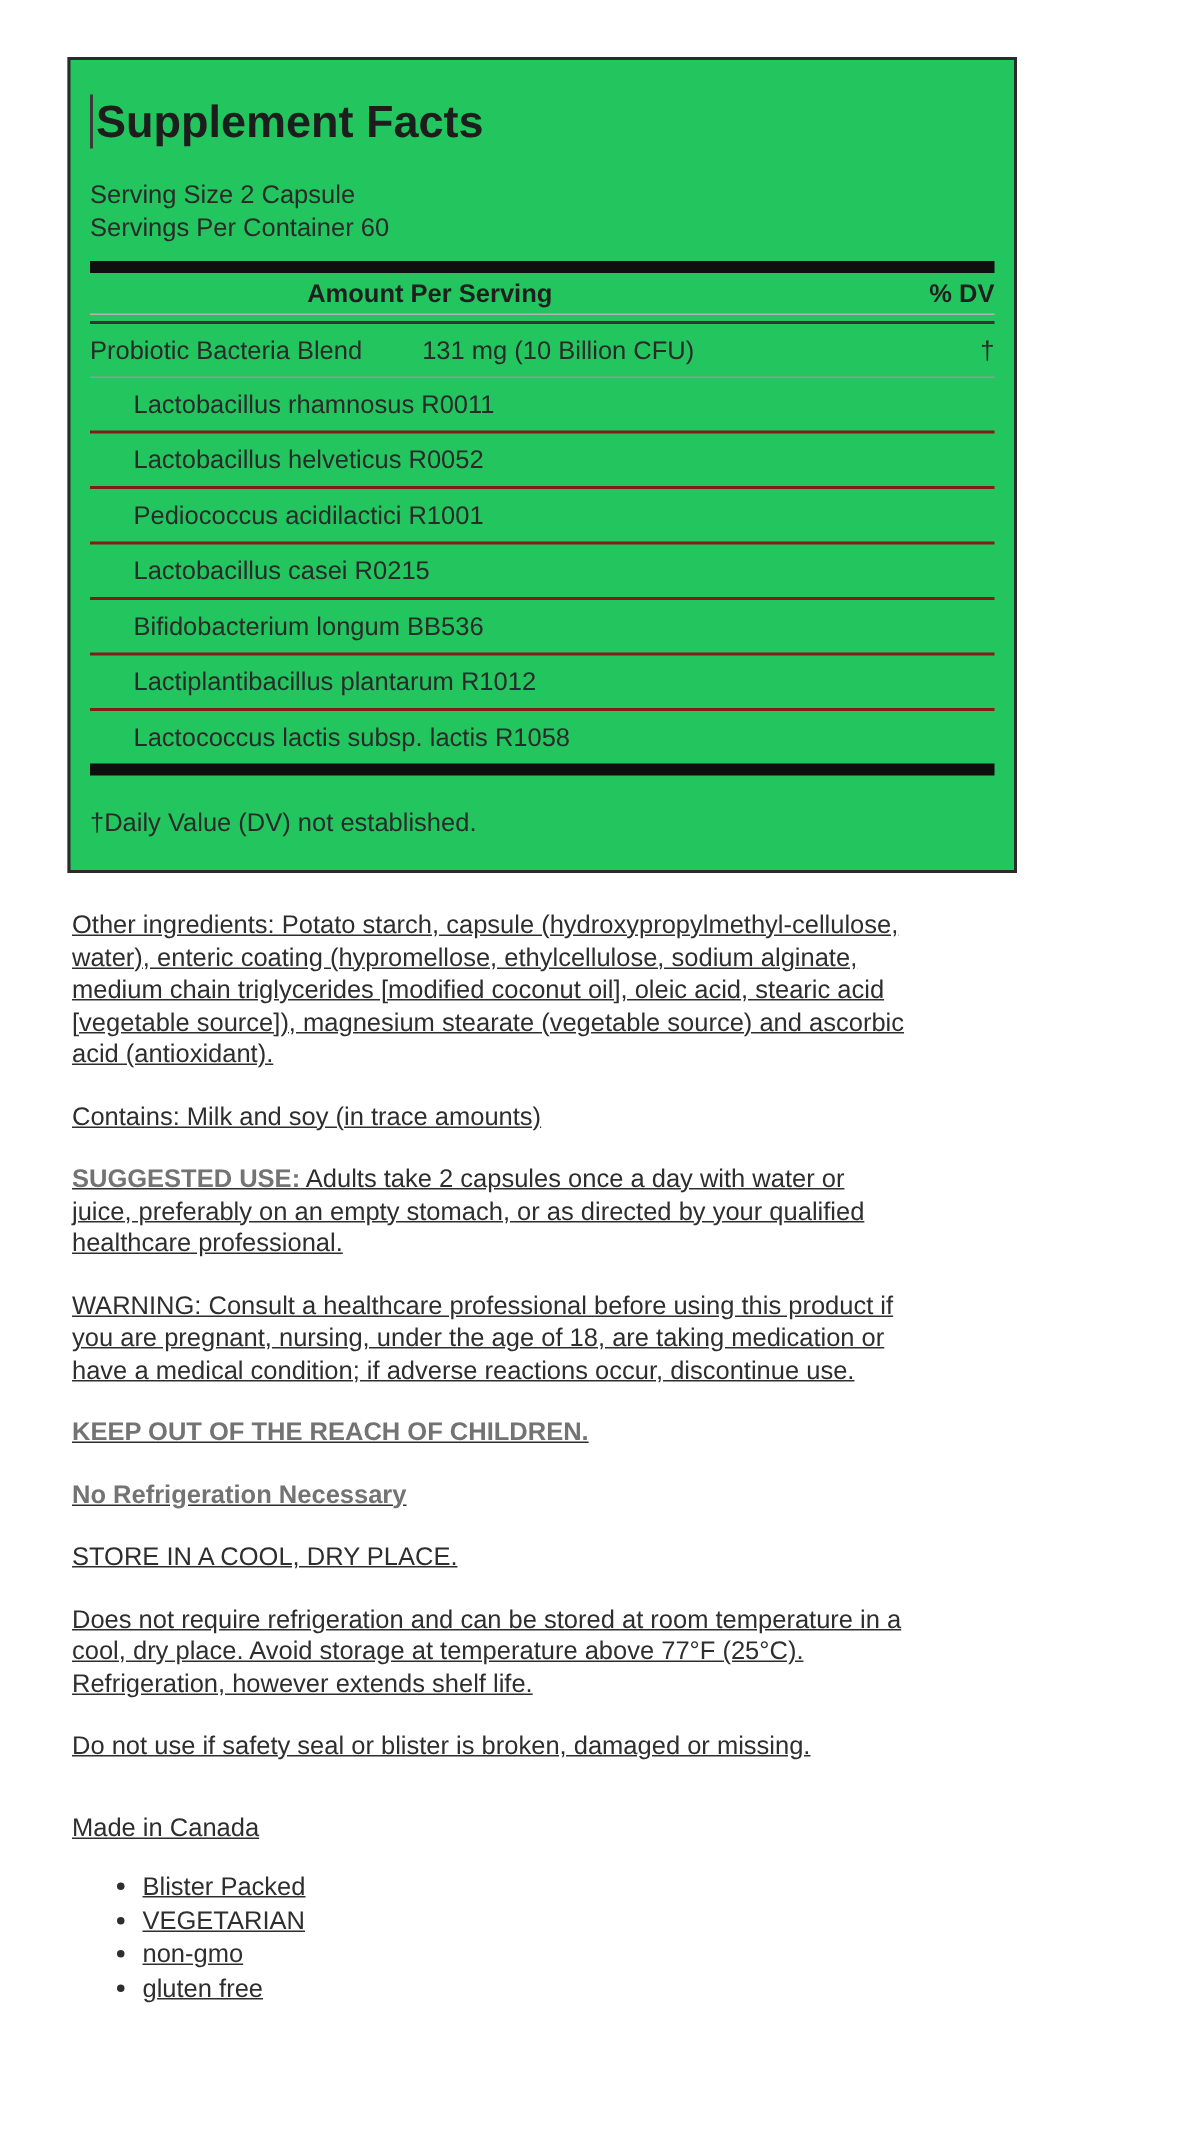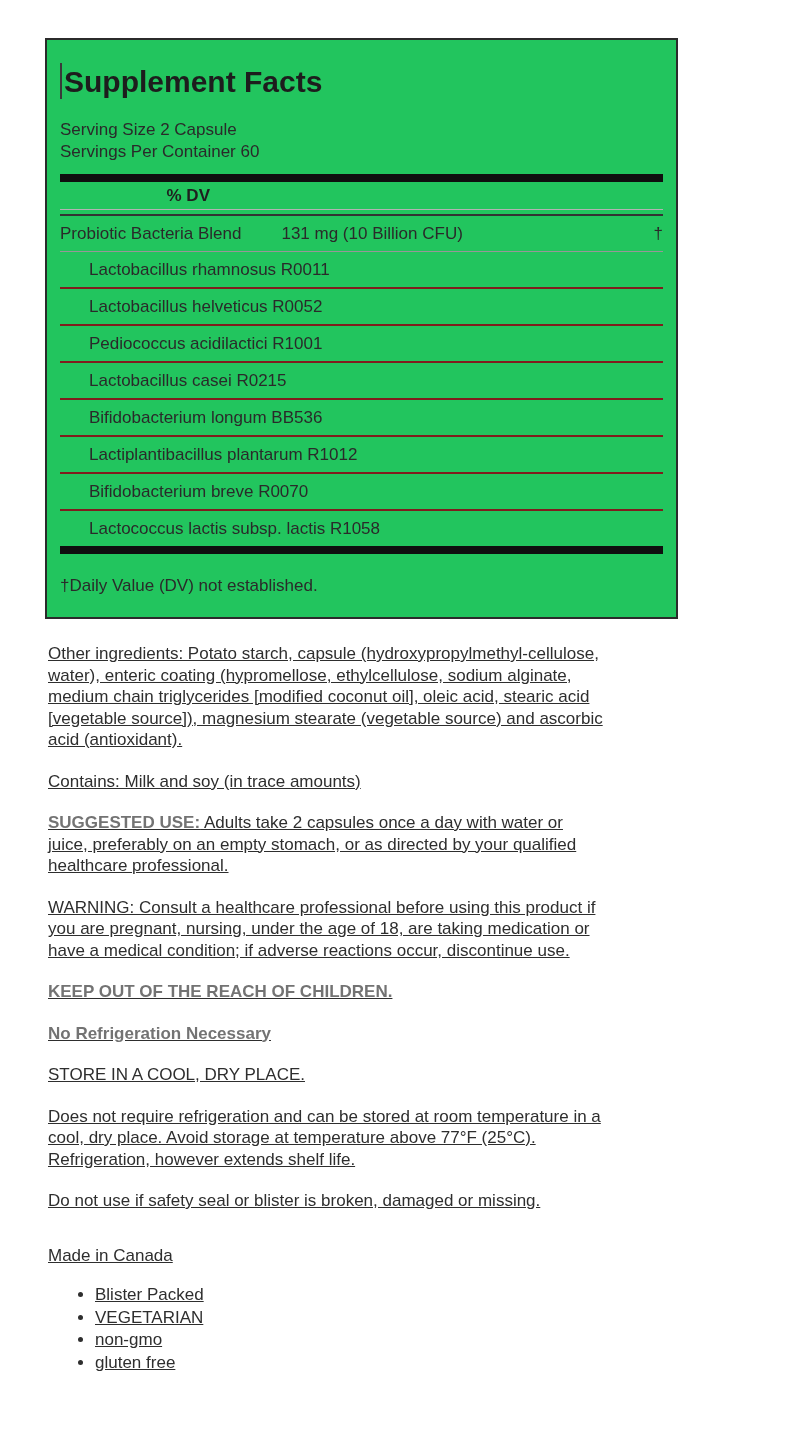--- a/index.html
+++ b/index.html
@@ -83,38 +83,38 @@
       <div class="caret"></div>
       <div class="panel-title">Supplement Facts</div>
     </div>
 
     <div class="serving-line">Serving Size 2 Capsule</div>
     <div class="serving-line">Servings Per Container 60</div>
 
     <div class="bar-thick"></div>
 
     <div class="header-row">
+      <div class="header-left">Amount Per Serving</div>
       <div class="header-right">% DV</div>
     </div>
     <div class="rule-dark"></div>
 
     <div class="main-row">
       <span>Probiotic Bacteria Blend</span>
       <span class="main-amount">131 mg (10 Billion CFU)</span>
       <span class="flex-spacer"></span>
       <span>†</span>
     </div>
 
     <div class="sub-row">Lactobacillus rhamnosus R0011</div>
     <div class="sub-row">Lactobacillus helveticus R0052</div>
     <div class="sub-row">Pediococcus acidilactici R1001</div>
     <div class="sub-row">Lactobacillus casei R0215</div>
     <div class="sub-row">Bifidobacterium longum BB536</div>
     <div class="sub-row">Lactiplantibacillus plantarum R1012</div>
-    <div class="sub-row">Bifidobacterium breve R0070</div>
     <div class="sub-row last">Lactococcus lactis subsp. lactis R1058</div>
 
     <div class="bar-thick" style="margin-top:0;"></div>
 
     <div class="footnote">†Daily Value (DV) not established.</div>
   </div>
 
   <div class="content">
     <p class="para">Other ingredients: Potato starch, capsule (hydroxypropylmethyl-cellulose,
 water), enteric coating (hypromellose, ethylcellulose, sodium alginate,

